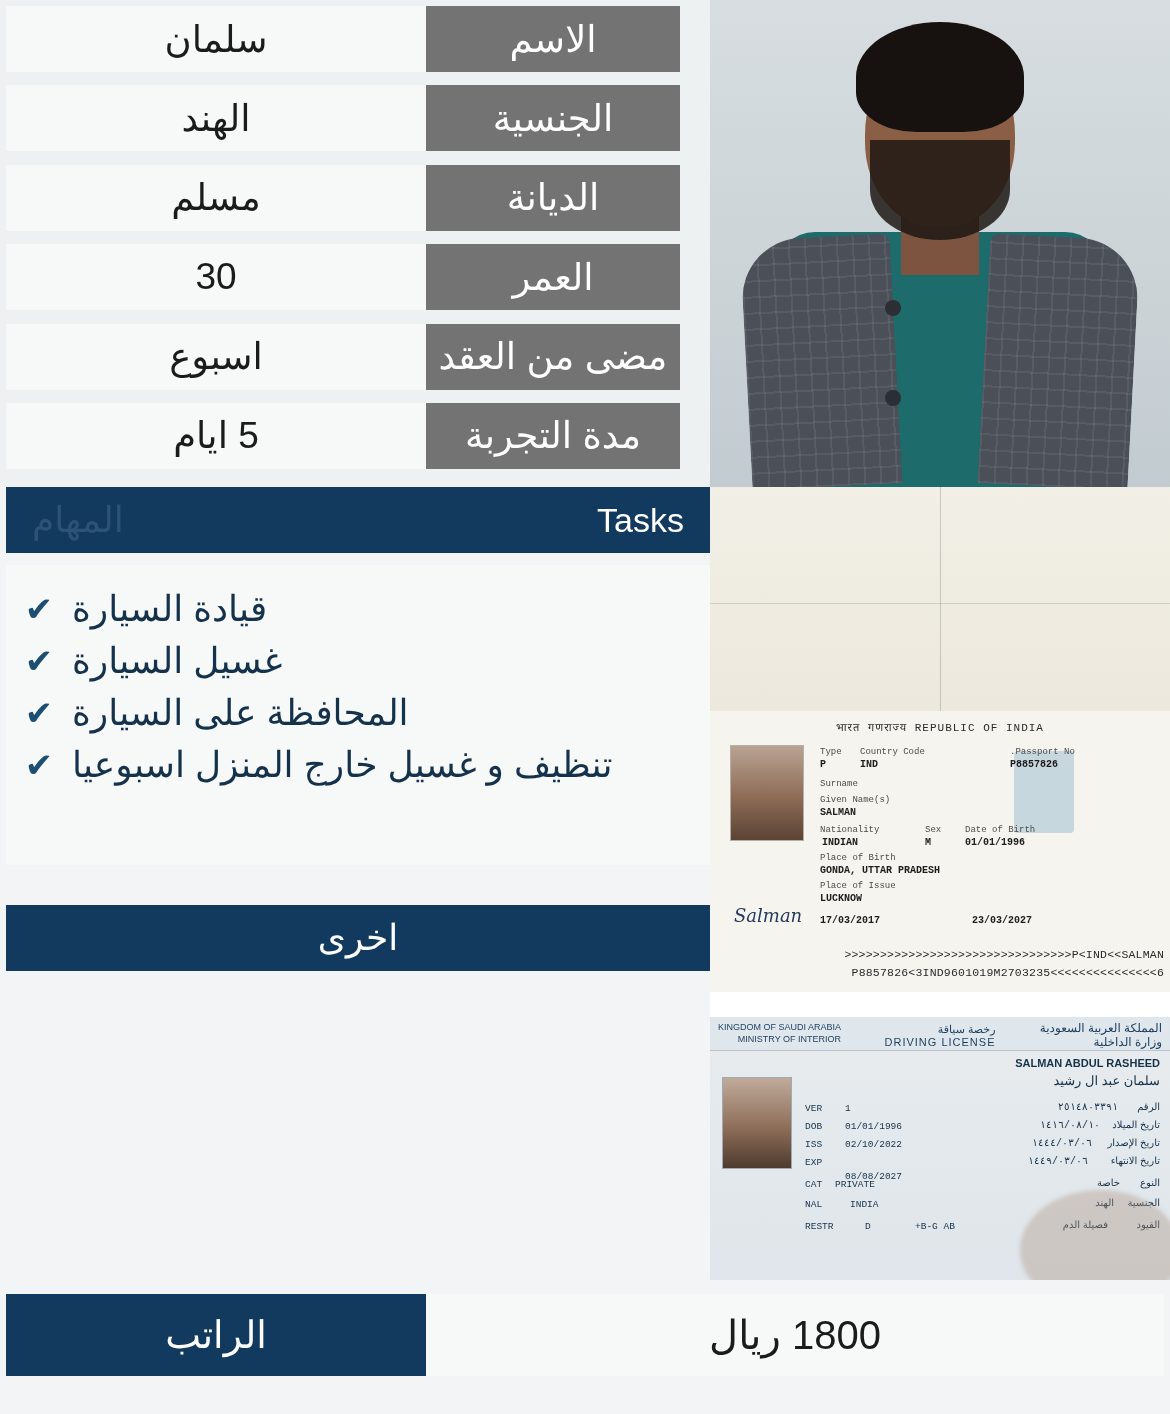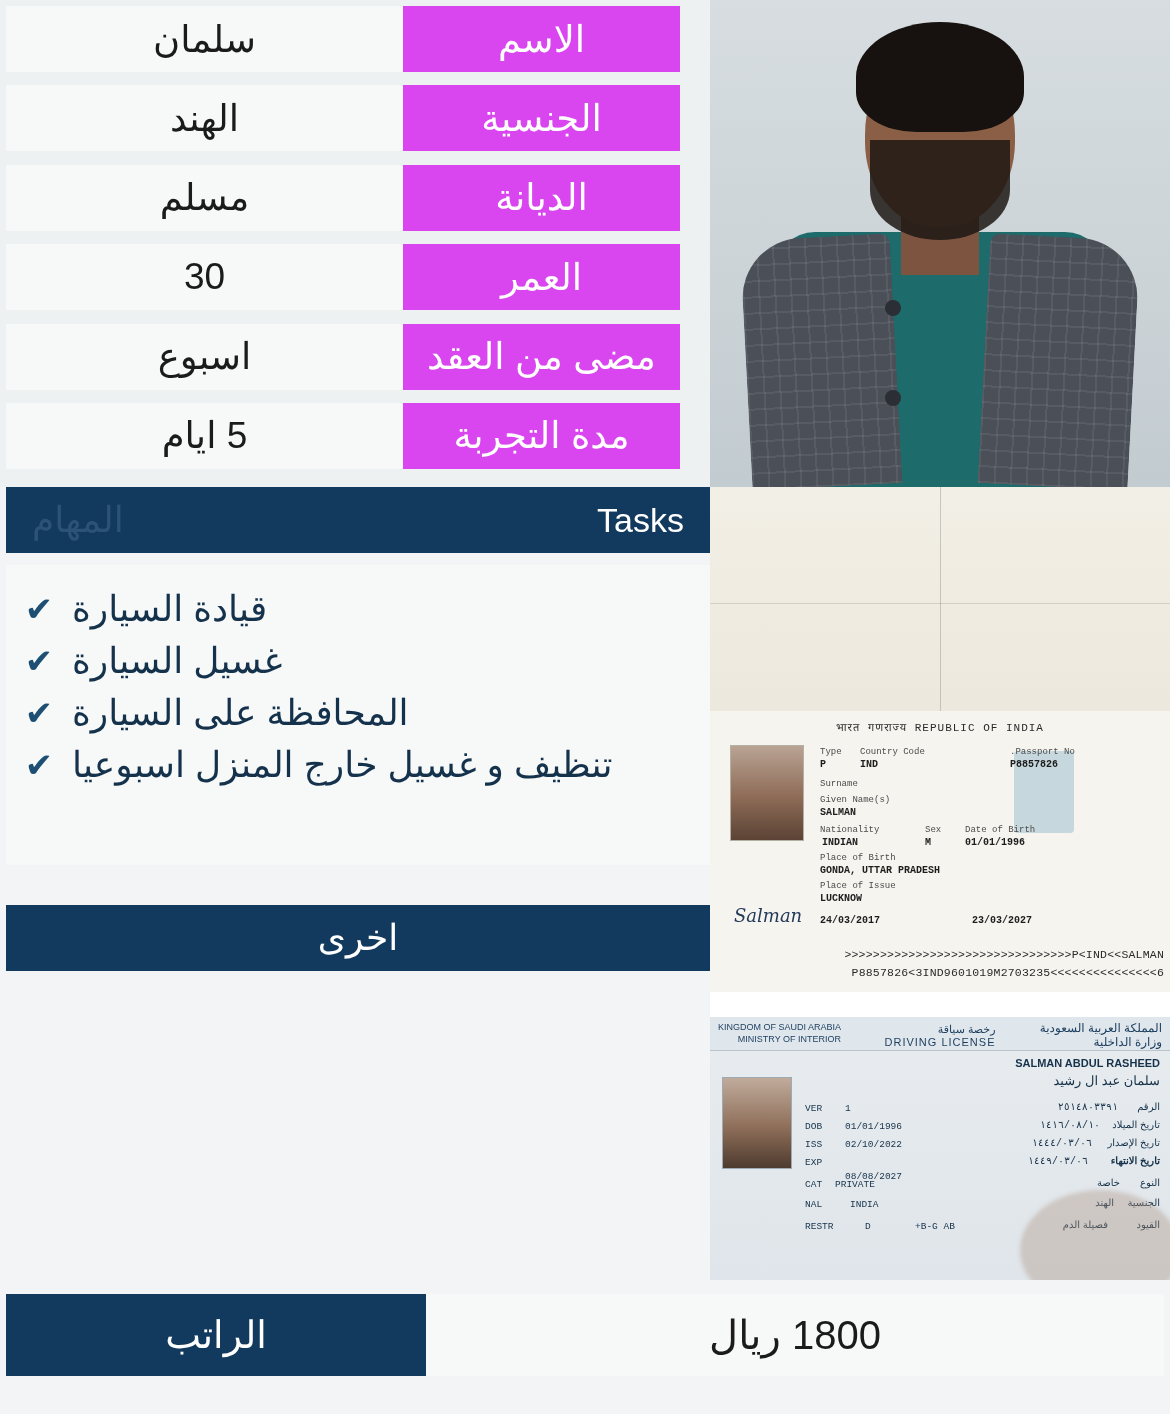--- a/index.html
+++ b/index.html
@@ -38,22 +38,22 @@
     background: #eef1f2;
   }
   .info-row {
     display: flex;
     flex-direction: row;
     align-items: stretch;
     height: 66px;
     margin-bottom: 12px;
   }
   .info-label {
-    width: 277px;
-    background: #d946ef;
+    width: 254px;
+    background: #737373;
     color: #ffffff;
     font-size: 37px;
     display: flex;
     align-items: center;
     justify-content: center;
     letter-spacing: 0px;
   }
   .info-value {
     flex: 1;
     background: #f7f8f8;
@@ -506,21 +506,21 @@
         <div class="pp-val" style="left:215px; top:126px;">M</div>
         <div class="pp-field" style="left:255px; top:114px;">Date of Birth</div>
         <div class="pp-val" style="left:255px; top:126px;">01/01/1996</div>
 
         <div class="pp-field" style="left:110px; top:142px;">Place of Birth</div>
         <div class="pp-val" style="left:110px; top:154px;">GONDA, UTTAR PRADESH</div>
 
         <div class="pp-field" style="left:110px; top:170px;">Place of Issue</div>
         <div class="pp-val" style="left:110px; top:182px;">LUCKNOW</div>
 
-        <div class="pp-val" style="left:110px; top:204px;">24/03/2017</div>
+        <div class="pp-val" style="left:110px; top:204px;">17/03/2017</div>
         <div class="pp-val" style="left:262px; top:204px;">23/03/2027</div>
 
         <div class="pp-sign">Salman</div>
 
         <div class="mrz">
           <div>P&lt;IND&lt;&lt;SALMAN&lt;&lt;&lt;&lt;&lt;&lt;&lt;&lt;&lt;&lt;&lt;&lt;&lt;&lt;&lt;&lt;&lt;&lt;&lt;&lt;&lt;&lt;&lt;&lt;&lt;&lt;&lt;&lt;&lt;&lt;&lt;&lt;</div>
           <div>P8857826&lt;3IND9601019M2703235&lt;&lt;&lt;&lt;&lt;&lt;&lt;&lt;&lt;&lt;&lt;&lt;&lt;&lt;&lt;6</div>
         </div>
       </div>
 
@@ -555,21 +555,21 @@
         <div class="lic-rowar" style="right:10px; top:102px;">تاريخ الميلاد</div>
         <div class="lic-num" style="right:70px; top:102px;">١٤١٦/٠٨/١٠</div>
 
         <div class="lic-row" style="left:95px; top:122px;">ISS</div>
         <div class="lic-row" style="left:135px; top:122px;">02/10/2022</div>
         <div class="lic-rowar" style="right:10px; top:120px;">تاريخ الإصدار</div>
         <div class="lic-num" style="right:78px; top:120px;">١٤٤٤/٠٣/٠٦</div>
 
         <div class="lic-row" style="left:95px; top:140px;">EXP</div>
         <div class="lic-row" style="left:135px; top:140px;margin-top:14px;">08/08/2027</div>
-        <div class="lic-rowar" style="right:10px; top:138px;font-weight:bold;">تاريخ الانتهاء</div>
+        <div class="lic-rowar" style="right:10px; top:138px;">تاريخ الانتهاء</div>
         <div class="lic-num" style="right:82px; top:138px;">١٤٤٩/٠٣/٠٦</div>
 
         <div class="lic-row" style="left:95px; top:162px;">CAT</div>
         <div class="lic-row" style="left:125px; top:162px;">PRIVATE</div>
         <div class="lic-rowar" style="right:10px; top:160px;">النوع</div>
         <div class="lic-rowar" style="right:50px; top:160px;">خاصة</div>
 
         <div class="lic-row" style="left:95px; top:182px;">NAL</div>
         <div class="lic-row" style="left:140px; top:182px;">INDIA</div>
         <div class="lic-rowar" style="right:10px; top:180px;">الجنسية</div>

